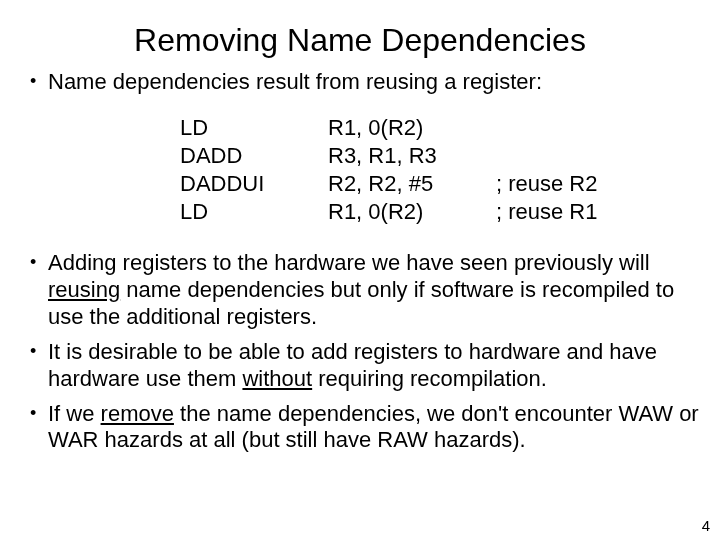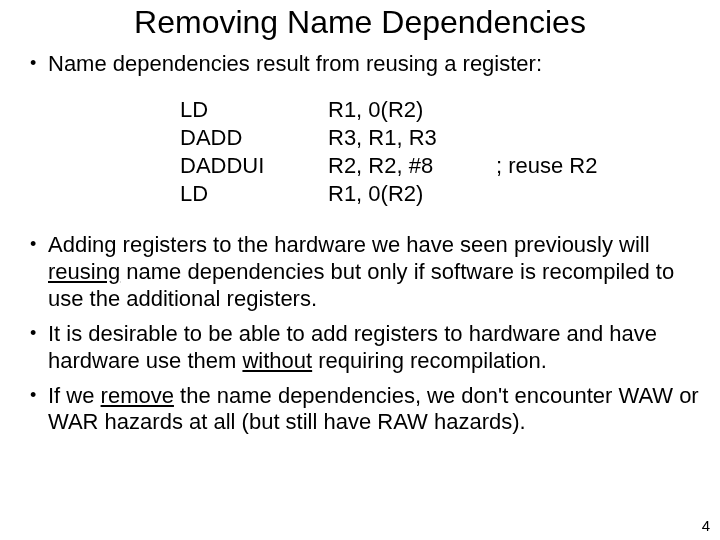--- a/index.html
+++ b/index.html
@@ -15,21 +15,21 @@
   .slide {
     width: 720px;
     height: 540px;
     position: relative;
     box-sizing: border-box;
   }
   .title {
     font-size: 32px;
     font-weight: 400;
     text-align: center;
-    padding-top: 4px;
+    padding-top: 22px;
     padding-bottom: 10px;
     letter-spacing: 0px;
   }
   .bullets {
     margin: 0;
     padding: 0 20px 0 30px;
     font-size: 22px;
     line-height: 1.22;
   }
   .bullet {
@@ -93,26 +93,27 @@
         <div class="code-col-args">R1, 0(R2)</div>
         <div class="code-col-cmt"></div>
       </div>
       <div class="code-row">
         <div class="code-col-op">DADD</div>
         <div class="code-col-args">R3, R1, R3</div>
         <div class="code-col-cmt"></div>
       </div>
       <div class="code-row">
         <div class="code-col-op">DADDUI</div>
-        <div class="code-col-args">R2, R2, #8</div>
+        <div class="code-col-args">R2, R2, #5</div>
         <div class="code-col-cmt">; reuse R2</div>
       </div>
       <div class="code-row">
         <div class="code-col-op">LD</div>
         <div class="code-col-args">R1, 0(R2)</div>
+        <div class="code-col-cmt">; reuse R1</div>
       </div>
     </div>
 
     <div class="bullet">
       <div class="dot">•</div>
       <div class="text">
         <span>Adding registers to the hardware we have seen previously will </span><span class="underline">reusing</span><span> name dependencies but only if software is recompiled to use the additional registers.</span>
       </div>
     </div>
 

